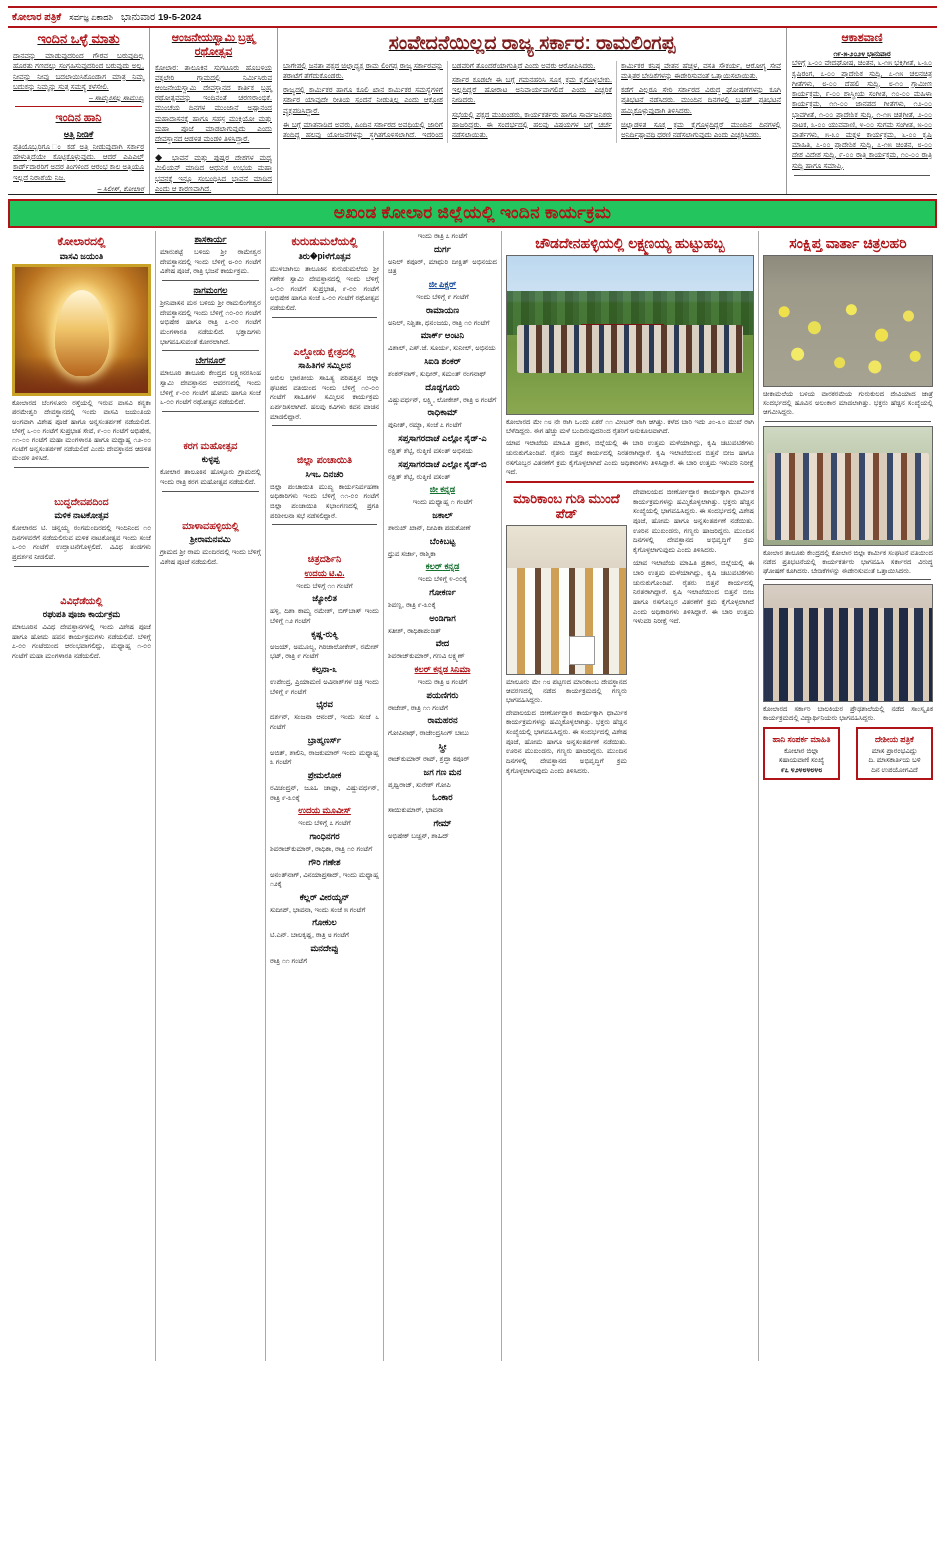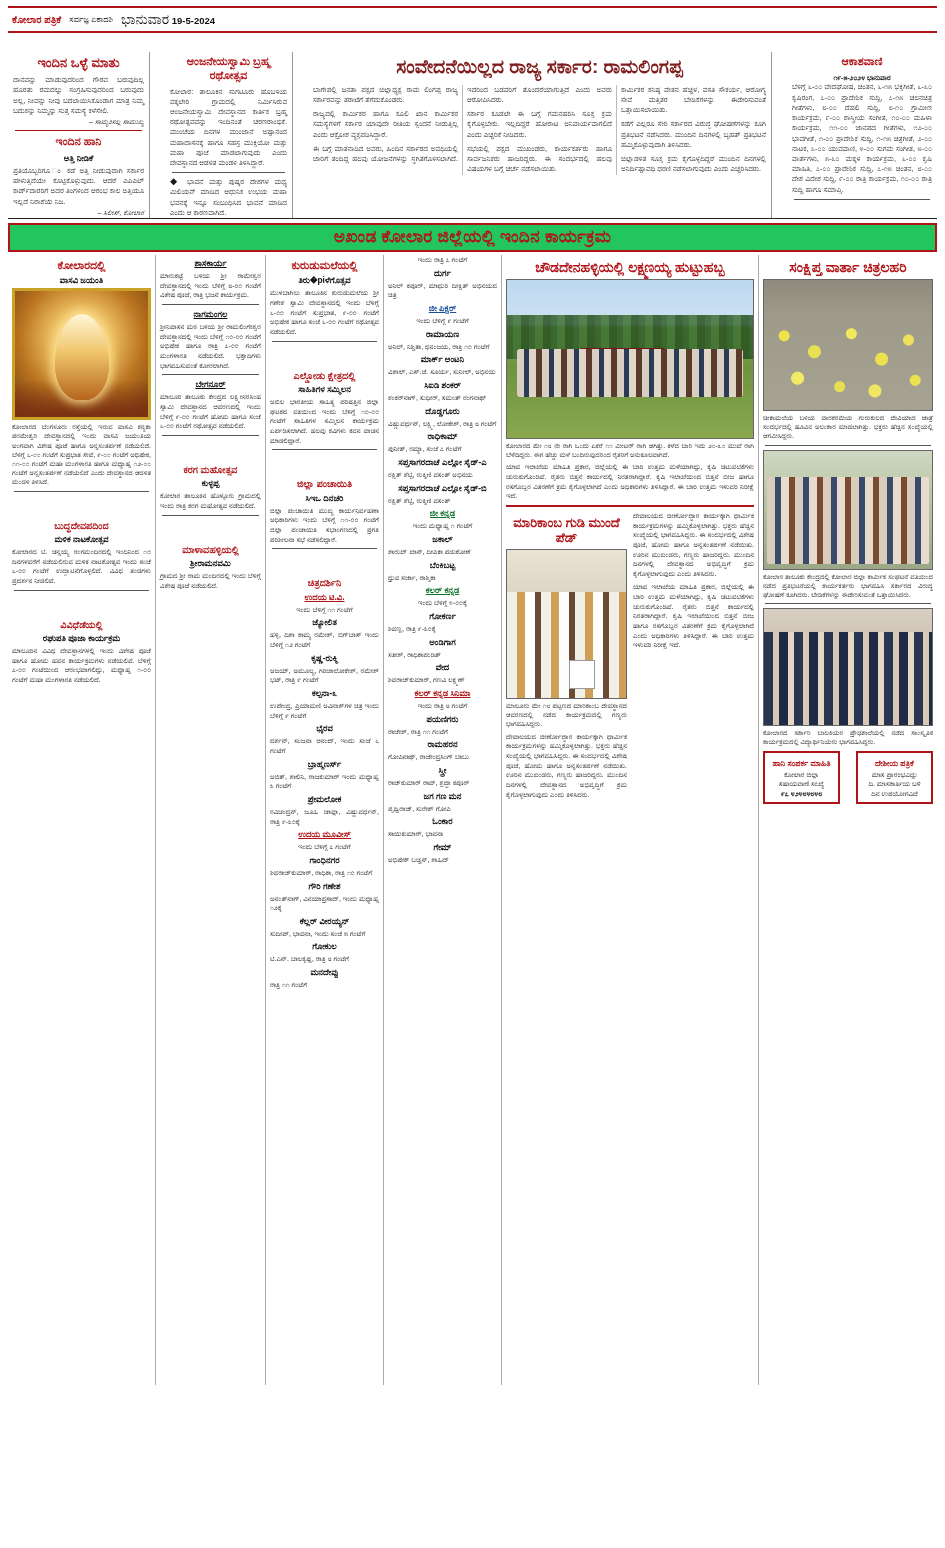--- a/index.html
+++ b/index.html
@@ -40,29 +40,30 @@
     flex: 1;
     white-space: nowrap;
     overflow: hidden;
   }
   .mast-right { font-size:8.3px; white-space:nowrap; }
   .mast-date {
     font-weight: bold;
     font-size: 9.5px;
     white-space: nowrap;
   }
-  .mast-date .dow { font-weight: normal; font-size: 14px; }
+  .mast-date .dow { font-weight: normal; font-size: 10px; }
 
   
   .top-grid {
     display: grid;
     grid-template-columns: 142px 128px 1fr 150px;
-    gap: 15px;
-    margin-top: 19px;
+    gap: 0;
+    margin-top: 0;
     border-bottom: 1.5px solid #222;
+    text-decoration: underline;
   }
   .col { padding: 0 5px; border-right: 1px solid #999; }
   .col:last-child { border-right: none; }
 
   .red-head {
     color: #b01418;
     font-weight: bold;
     text-align: center;
     font-size: 13px;
     line-height: 1.25;
@@ -278,21 +279,21 @@
     <span class="mast-date">
       <span class="dow">ಭಾನುವಾರ</span>
       <span>19-5-2024</span>
     </span>
   </div>
 
   <div class="top-grid">
 
     <div class="col">
       <div class="red-head">ಇಂದಿನ ಒಳ್ಳೆ ಮಾತು</div>
-      <div class="body-text">ದಾನವನ್ನು ಮಾಡುವುದರಿಂದ ಗೌರವ ಬರುವುದಿಲ್ಲ ಹೊರತು ರಮದಲ್ನು ಸಂಗ್ರಹಿಸುವುದರಿಂದ ಬರುವುದು ಅಲ್ಲ, ನೀವನ್ನು ನೀವು ಬದಲಾಯಿಸಿಕೊಂಡಾಗ ಮಾತ್ರ ನಿಮ್ಮ ಬದುಕನ್ನು ನಿಮ್ಮನ್ನು ಸುತ್ತ ಸಮಸ್ಯೆ ಕಳೆಸೇಲಿ.</div>
+      <div class="body-text">ದಾನವನ್ನು ಮಾಡುವುದರಿಂದ ಗೌರವ ಬರುವುದಿಲ್ಲ ಹೊರತು ಗಣದಲ್ನು ಸಂಗ್ರಹಿಸುವುದರಿಂದ ಬರುವುದು ಅಲ್ಲ, ನೀವನ್ನು ನೀವು ಬದಲಾಯಿಸಿಕೊಂಡಾಗ ಮಾತ್ರ ನಿಮ್ಮ ಬದುಕನ್ನು ನಿಮ್ಮನ್ನು ಸುತ್ತ ಸಮಸ್ಯೆ ಕಳೆಸೇಲಿ.</div>
       <div class="sig">– ಸಾಮ್ಯಕಿಸಲ್ಲ ಸಾಮುಖ್ಯ</div>
       <hr class="rule-red">
       <div class="red-head sm">ಇಂದಿನ ಹಾನಿ</div>
       <div class="sub-head">ಅತ್ತಿ ನೀಡಿಕೆ</div>
       <div class="body-text">ಪ್ರತಿಯೊಬ್ಬರಿಗೂ ಂ ಕಡೆ ಅತ್ತಿ ನೀಡುವುದಾಗಿ ಸರ್ಕಾರ ಹೇಳುತ್ತಿದೆಯೇ ಕೊಟ್ಟಿಕೊಳ್ಳುವುದು. ಆದರೆ ಎಪಿಎಲ್ ಕಾರ್ಡ್‌ದಾರರಿಗೆ ಅದರ ತಿಂಗಳಿಂದ ಆರಂಭ ಕಾಲ ಅತ್ತಿಯೂ ಇಲ್ಲದೆ ನಿರಾಶೆಯೆ ನಿಜ.</div>
       <div class="sig">– ಸಿಲೀಸ್, ಕೋಲಾರ</div>
     </div>
 
     <div class="col">
       <div class="red-head sm">ಆಂಜನೇಯಸ್ವಾಮಿ ಬ್ರಹ್ಮ ರಥೋತ್ಸವ</div>

